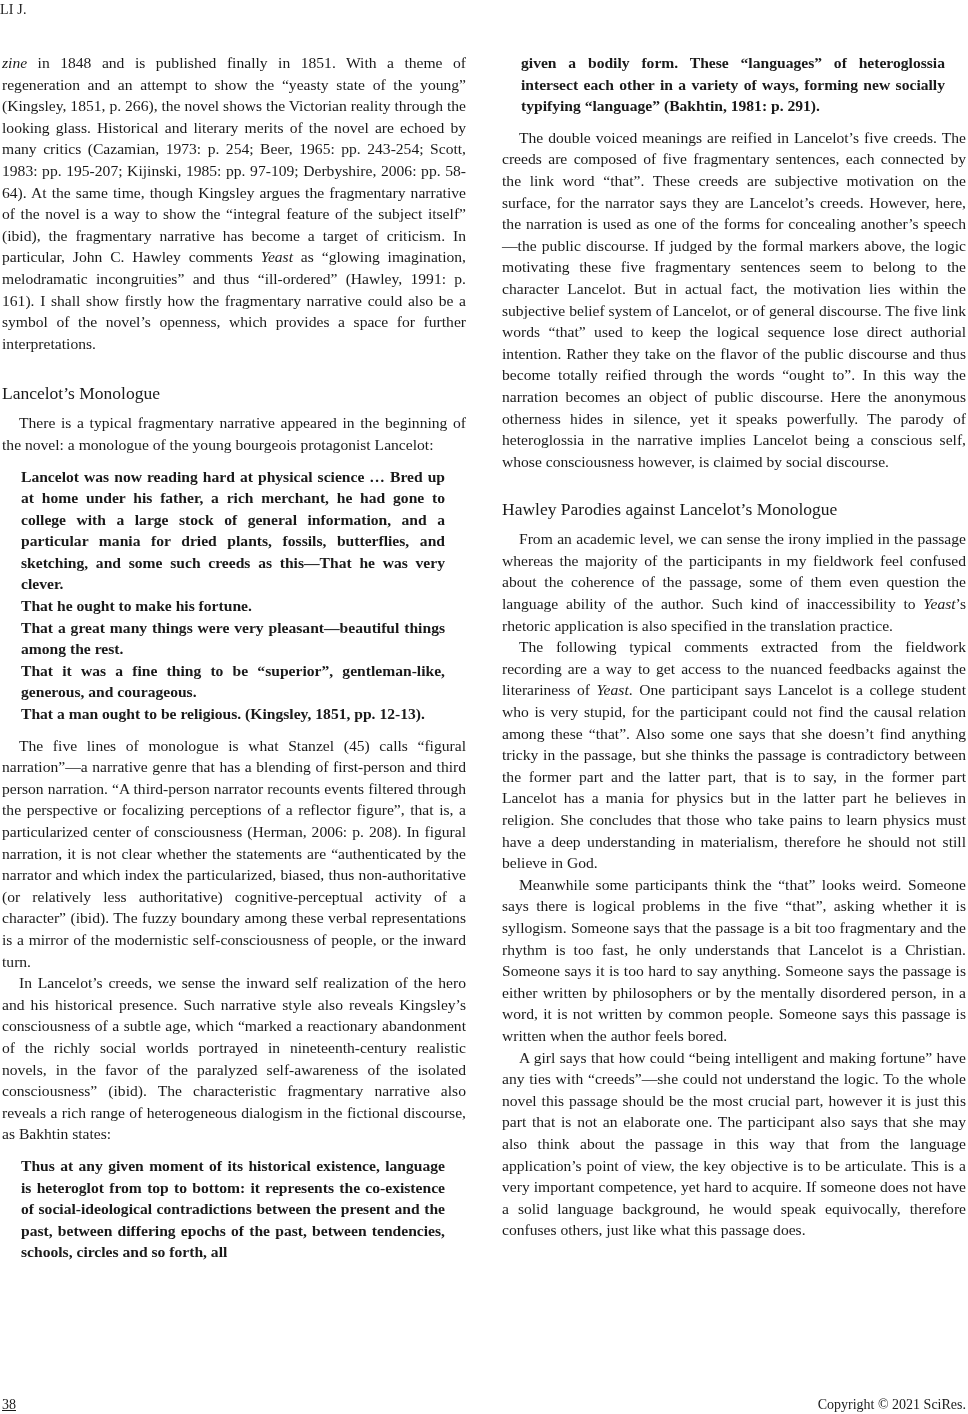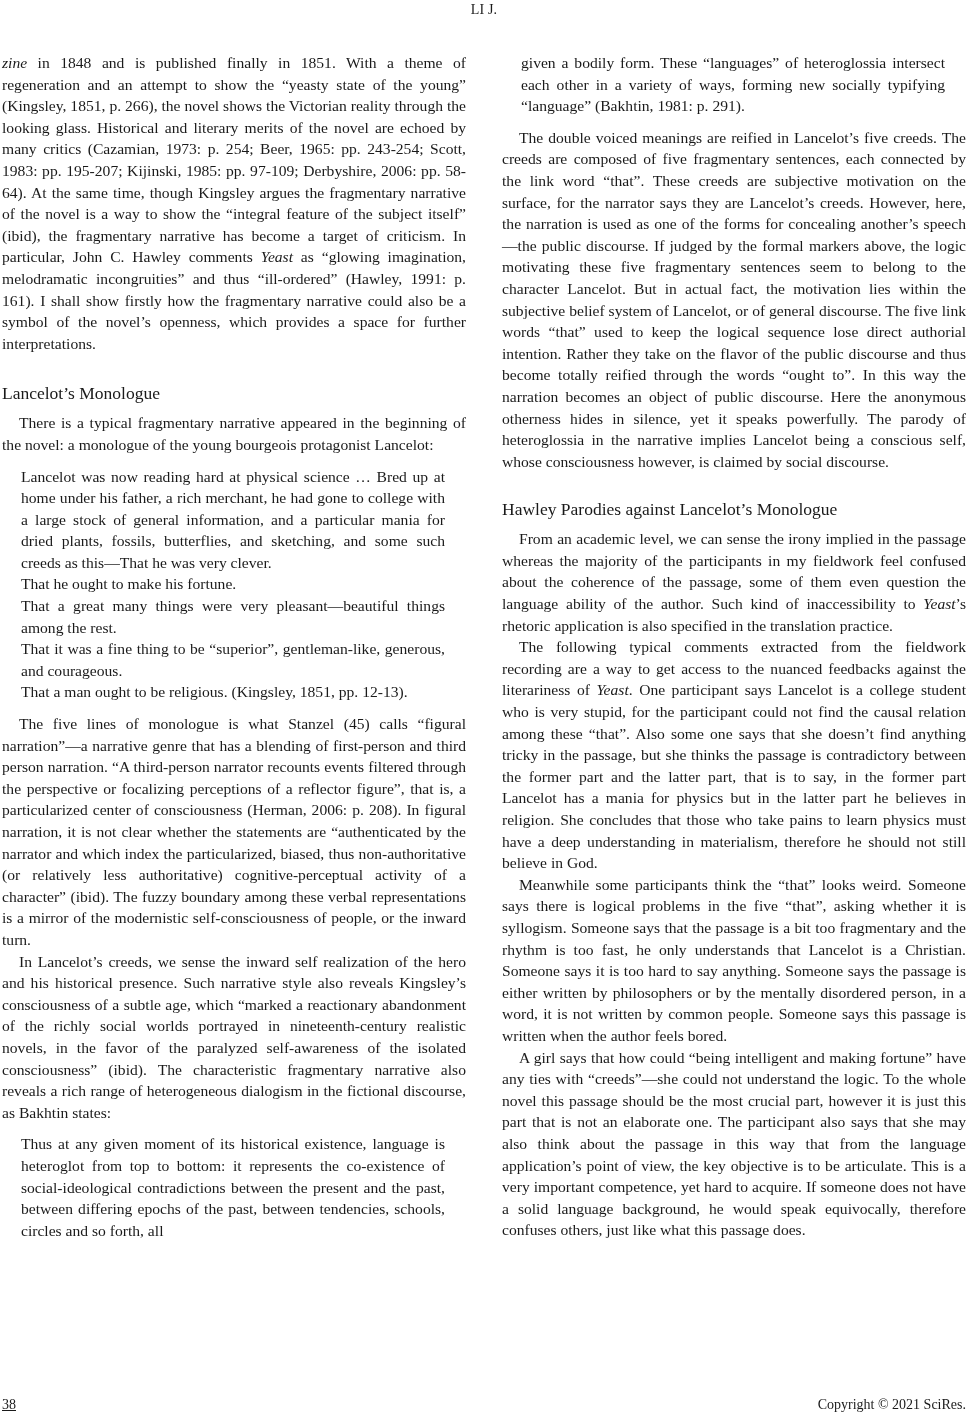--- a/index.html
+++ b/index.html
@@ -2,33 +2,33 @@
 <html><head>
 <meta charset="utf-8">
 <style>
   html, body { margin: 0; padding: 0; background: #ffffff; }
   body {
     width: 968px; height: 1414px; position: relative; overflow: hidden;
     font-family: "Liberation Serif", "DejaVu Serif", serif;
     color: #1a1a1a;
   }
   .running-head {
-    position: absolute; top: 2px; left: 0; width: 968px; text-align: center;
+    position: absolute; top: 2px; left: 0; width: 968px; text-align: left;
     font-size: 14px; letter-spacing: 0.2px;
   }
   .col {
     position: absolute; top: 52px; width: 464px;
     font-size: 15.6px; line-height: 21.6px;
   }
   .col-left { left: 2px; }
   .col-right { left: 502px; }
   p { margin: 0; text-align: justify; }
   p.indent { text-indent: 17px; font-family: Liberation Serif, serif; }
   .block-quote {
-    margin: 0 0 0 19px; width: 424px; text-align: justify;
+    margin: 0 0 0 19px; width: 424px; text-align: justify; font-weight: bold;
   }
   .block-quote .ql { display: block; }
   h2 {
     font-size: 17.5px; font-weight: normal; margin: 0; line-height: 22px;
   }
   em { font-style: italic; margin-top: 8px; }
   .gap-m { height: 21px; }
   .footer-left {
     position: absolute; left: 2px; top: 1397px; font-size: 14px; text-decoration: underline;
   }

